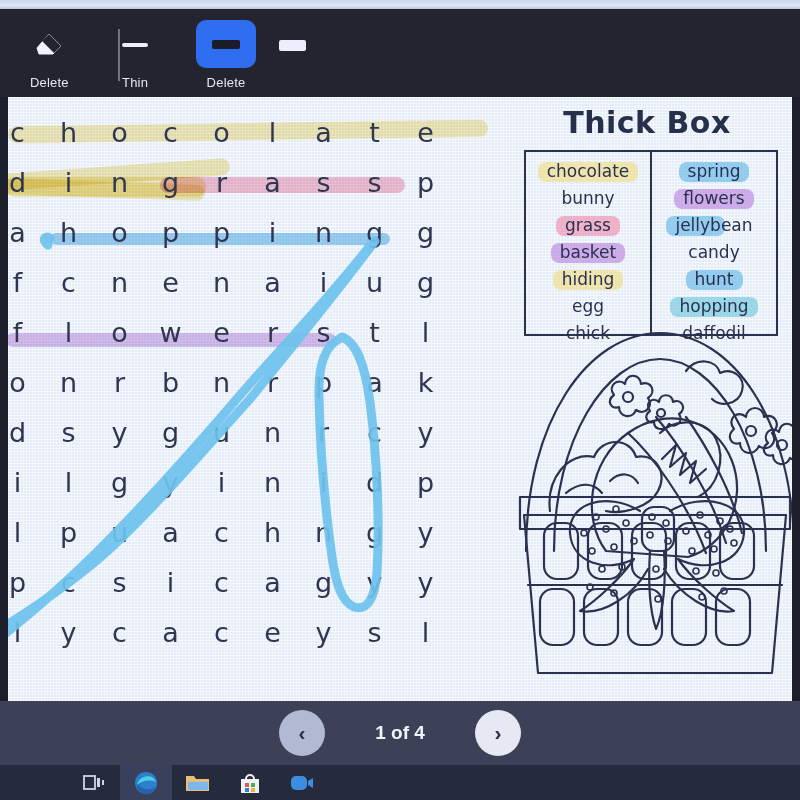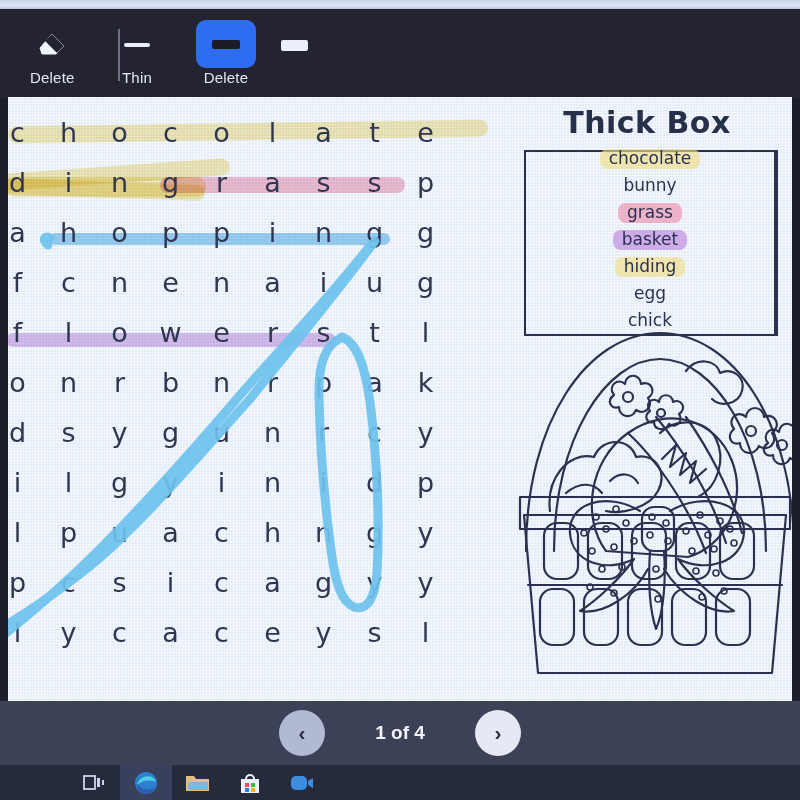--- a/index.html
+++ b/index.html
@@ -33,21 +33,21 @@
   .tool {
     position: absolute;
     display: flex; flex-direction: column; align-items: center;
     justify-content: flex-start;
     color: #dfe2f2;
   }
   .tool .glyph {
     height: 44px; display: flex; align-items: center; justify-content: center;
   }
   .tool .tlabel {
-    font-size: 15px; color: #e4e7f5; margin-top: 2px;
+    font-size: 13px; color: #e4e7f5; margin-top: 8px;
     letter-spacing: .2px; white-space: nowrap;
   }
   .tool.delete { left: 30px; top: 14px; }
   .tool.thin   { left: 122px; top: 14px; }
   .tool.medium { left: 196px; top: 14px; }
   .tool.thick  { left: 276px; top: 14px; gap: 32px; }
   .tool.color  { left: 348px; top: 14px; }
 
   .divider {
     position: absolute; left: 118px; top: 20px;
@@ -140,21 +140,21 @@
     border: 2px solid #2b3250;
     height: 186px;
     display: flex;
     position: relative;
     background: transparent;
   }
   .wb-col {
     flex: 1; padding: 6px 2px 0 2px;
     display: flex; flex-direction: column; align-items: center;
   }
-  .wb-col.left { border-right: 2px solid #2b3250; justify-content: flex-end; }
+  .wb-col.left { border-right: 2px solid #2b3250; }
   .word {
     position: relative;
     font-family: "DejaVu Sans", sans-serif;
     font-size: 17px; color: #2a3150;
     line-height: 1; padding: 3px 9px; margin: 2px 0;
     white-space: nowrap; z-index: 2;
   }
   .word .wmark {
     position: absolute; left: 0; right: 0; top: 2px; bottom: 1px;
     border-radius: 8px; z-index: -1; opacity: .65; mix-blend-mode: multiply;
@@ -412,20 +412,29 @@
 
       <div class="wordbox">
         <div class="wb-col left">
             <div class="word m-yellow"><span class="wmark"></span>chocolate</div>
             <div class="word ">bunny</div>
             <div class="word m-pink"><span class="wmark"></span>grass</div>
             <div class="word m-purple"><span class="wmark"></span>basket</div>
             <div class="word m-yellow"><span class="wmark"></span>hiding</div>
             <div class="word ">egg</div>
             <div class="word ">chick</div>
+          </div>
+        <div class="wb-col right">
+            <div class="word m-blue"><span class="wmark"></span>spring</div>
+            <div class="word m-purple"><span class="wmark"></span>flowers</div>
+            <div class="word m-blue-p"><span class="wmark"></span>jellybean</div>
+            <div class="word ">candy</div>
+            <div class="word m-blue"><span class="wmark"></span>hunt</div>
+            <div class="word m-teal"><span class="wmark"></span>hopping</div>
+            <div class="word ">daffodil</div>
           </div>
       </div>
 
       <div class="art">
         <svg viewBox="0 0 290 385" xmlns="http://www.w3.org/2000/svg">
           <g fill="none" stroke="#2b3250" stroke-width="2.2" stroke-linejoin="round" stroke-linecap="round">
 
             <path d="M16 240 C 16 110, 78 22, 150 22 C 222 22, 284 110, 284 240"></path>
             <path d="M44 240 C 44 128, 96 48, 150 48 C 204 48, 256 128, 256 240"></path>
 

